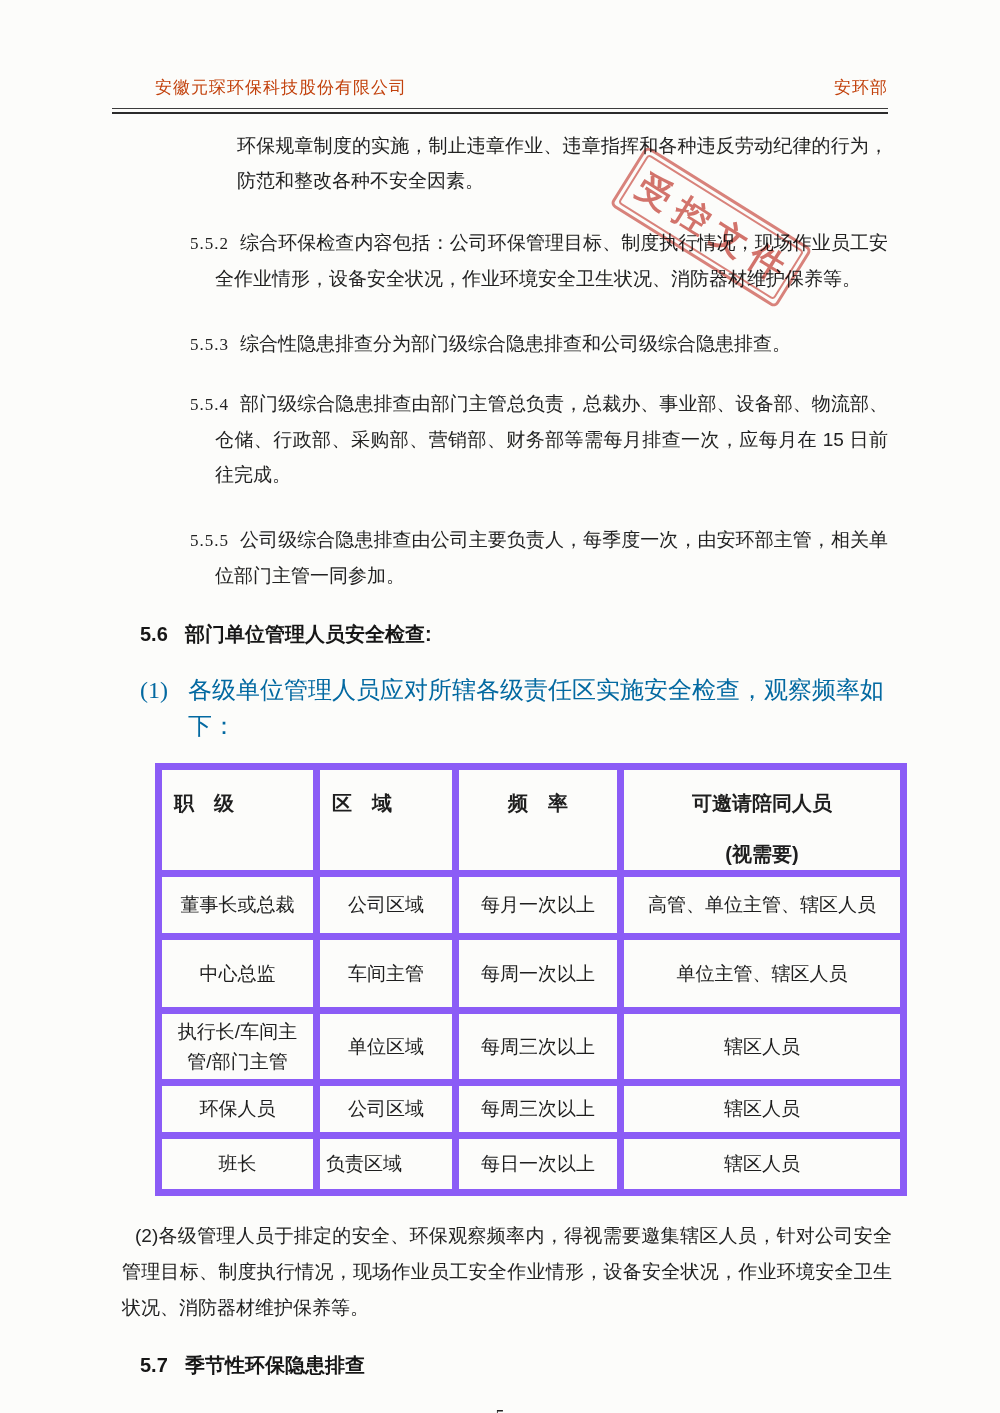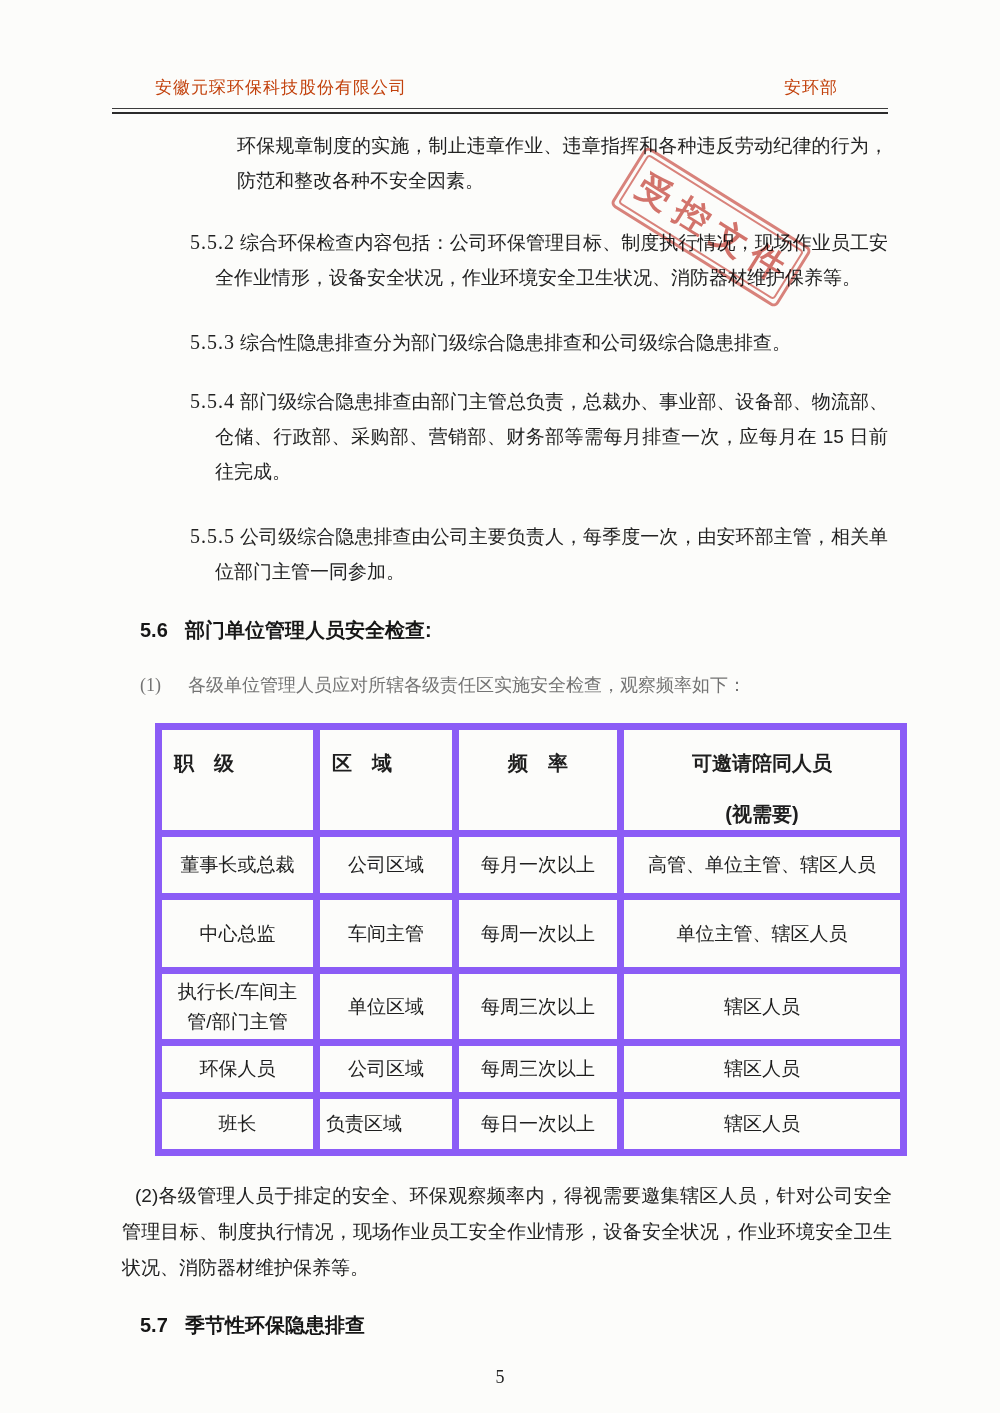--- a/index.html
+++ b/index.html
@@ -13,21 +13,21 @@
     overflow:hidden;
   }
 
   
   .hdr {
     margin:76px 112px 0 112px;
     display:flex; justify-content:space-between; align-items:flex-end;
     font-size:17px; color:#c2410c;
   }
   .hdr .company { margin-left:43px; letter-spacing:1px; }
-  .hdr .dept    { margin-right:50px; letter-spacing:1px; }
+  .hdr .dept    { letter-spacing:1px; }
   .hdr-rule {
     margin:9px 112px 0 112px;
     height:3px;
     border-top:1.5px solid #3c3c3c;
     border-bottom:2.5px solid #2b2b2b;
   }
 
   
   .intro {
     margin:14px 112px 0 237px;
@@ -36,34 +36,34 @@
   }
   .item {
     margin:27px 112px 0 0;
     padding-left:215px; text-indent:-25px;
     font-size:19px; line-height:35px; color:#222;
     text-align:justify;
   }
   .item .num {
     display:inline-block; width:50px; text-indent:0;
     font-family:"Liberation Serif", serif;
-    font-size:20px; letter-spacing:1px;
+    font-size:17px; letter-spacing:1px;
   }
   .sec-head {
     margin:28px 112px 0 140px;
     font-size:20px; font-weight:bold; color:#161616;
   }
   .sec-head .sec-num {
     display:inline-block; width:45px;
     font-family:"Liberation Sans", sans-serif;
   }
   .list1 {
     margin:24px 112px 0 0;
     padding-left:188px; text-indent:-48px;
-    font-size:18px; line-height:35px; color:#737373;
+    font-size:24px; line-height:35px; color:#0369a1;
   }
   .list1 .marker {
     display:inline-block; width:48px; text-indent:0;
     font-family:"Liberation Serif", serif;
   }
 
   
   table.obs {
     margin:20px 0 0 155px;
     width:745px;

